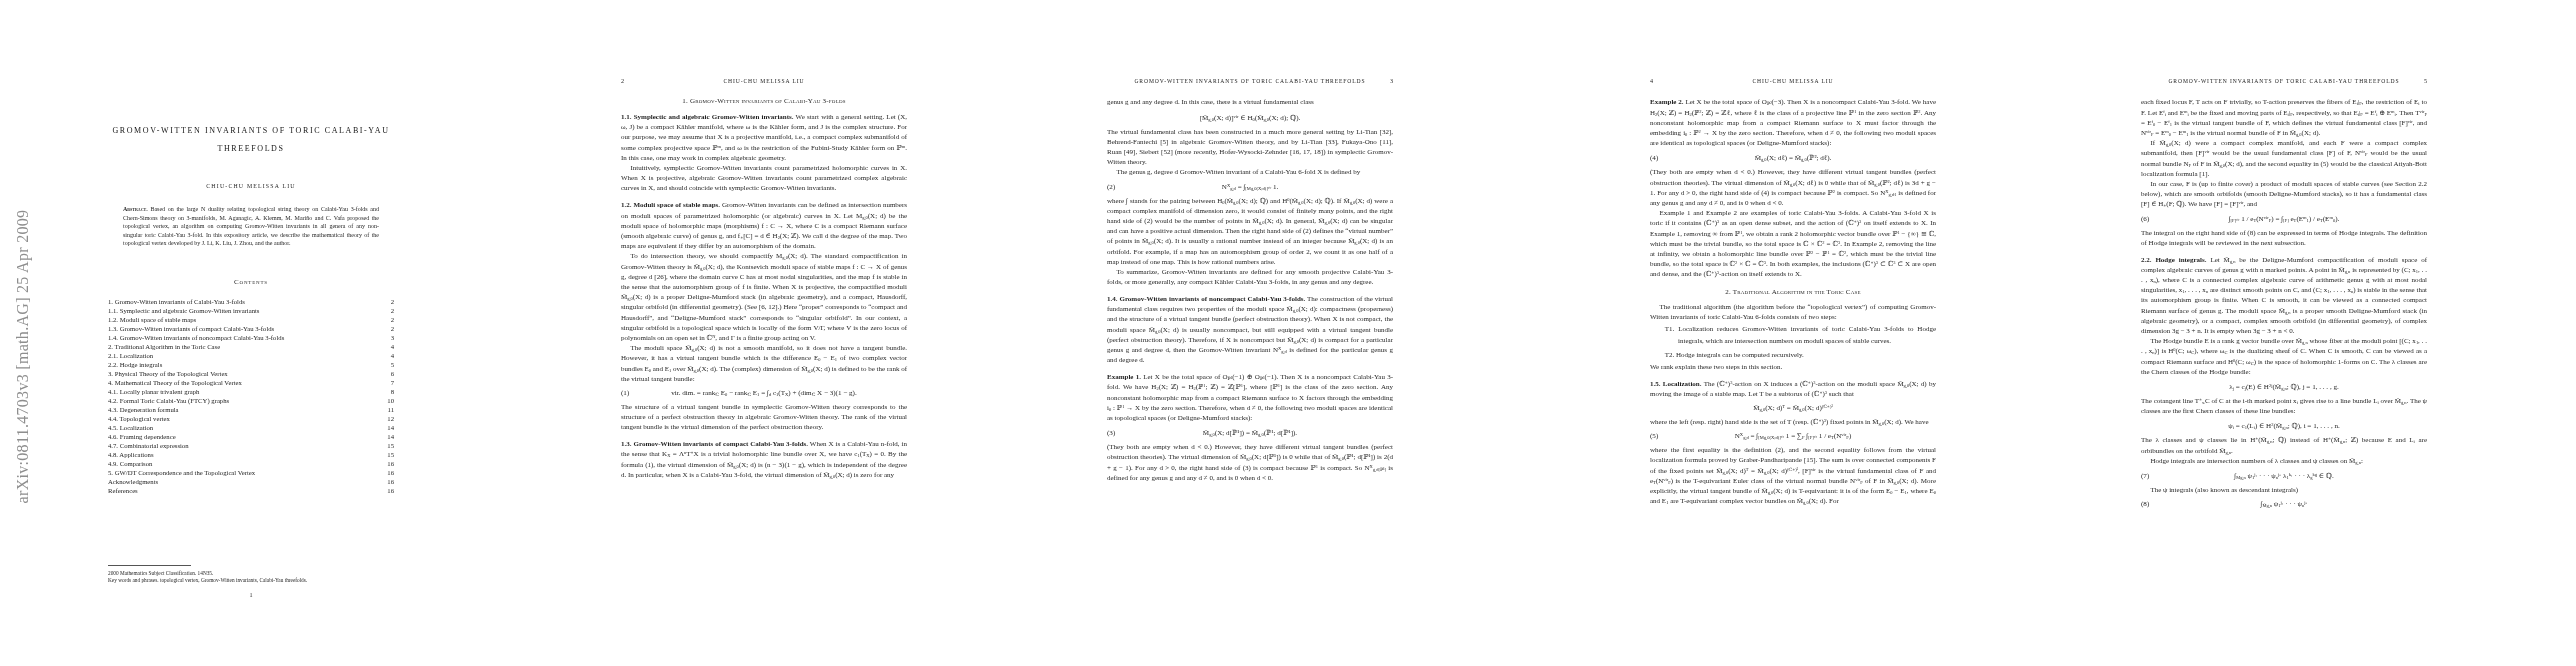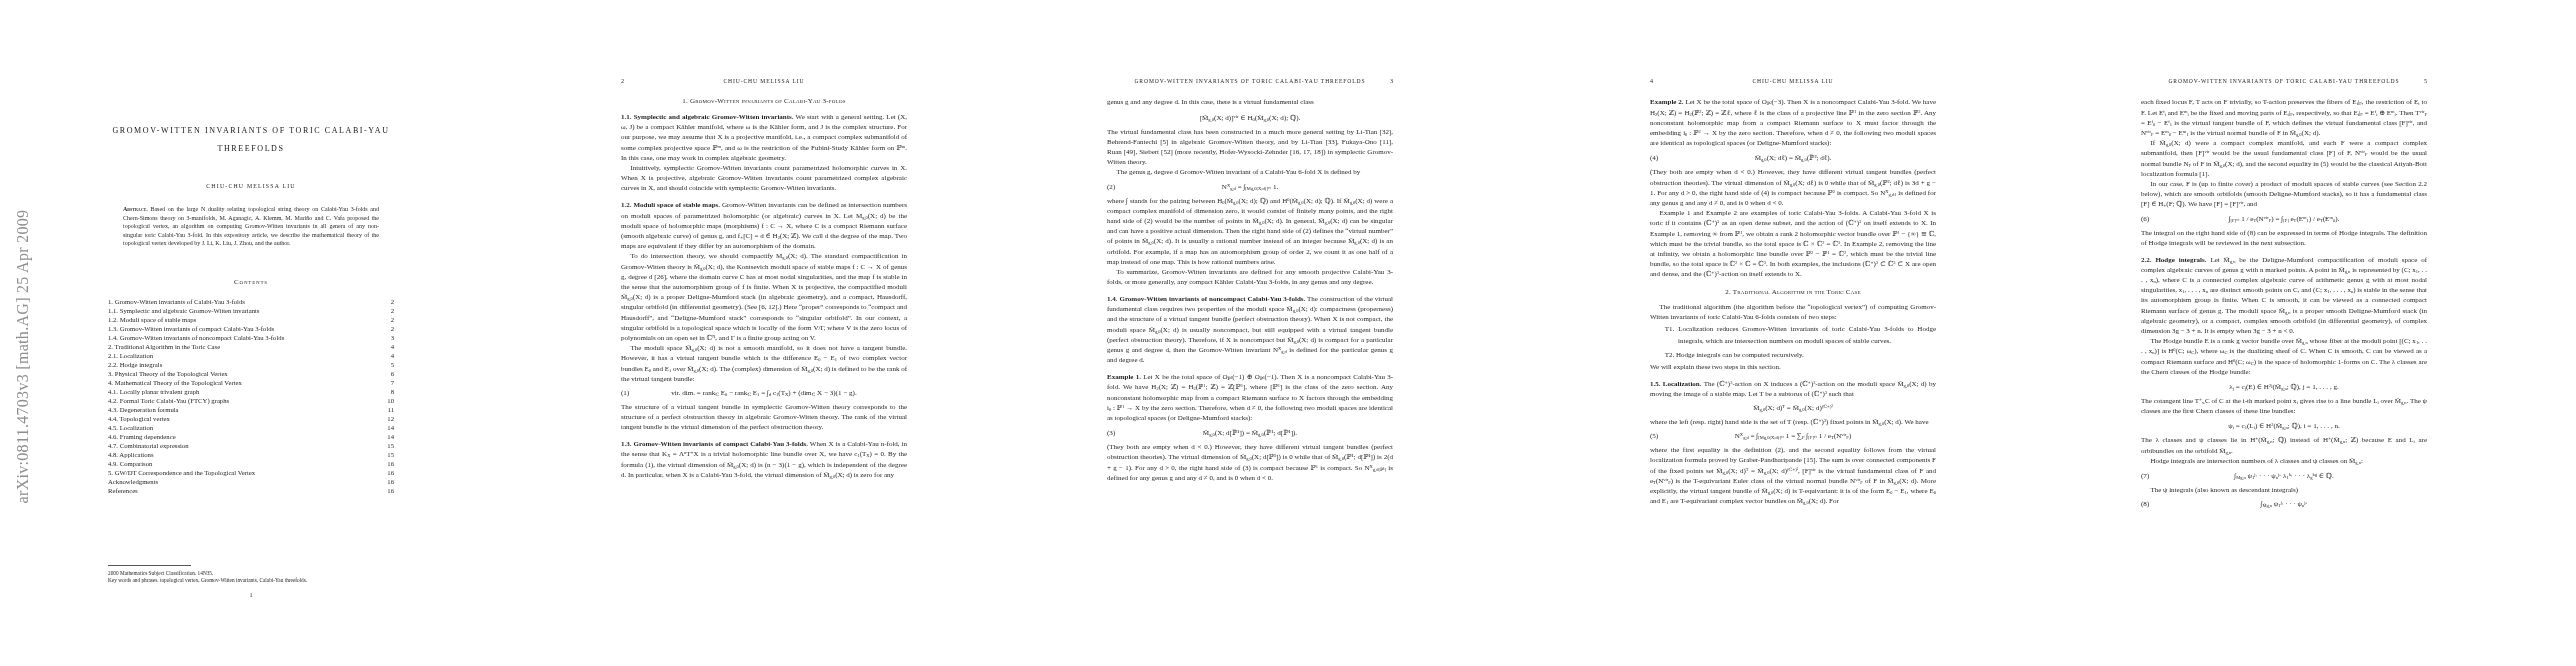--- a/index.html
+++ b/index.html
@@ -212,21 +212,21 @@
         <span class="eq-num">(4)</span>
         <span class="eq-body">M̄<sub>g,0</sub>(X; dℓ) = M̄<sub>g,0</sub>(ℙ²; dℓ).</span>
         <span class="eq-sp"></span>
       </div>
       <p class="b-p">(They both are empty when d &lt; 0.) However, they have different virtual tangent bundles (perfect obstruction theories). The virtual dimension of M̄<sub>g,0</sub>(X; dℓ) is 0 while that of M̄<sub>g,0</sub>(ℙ²; dℓ) is 3d + g − 1. For any d &gt; 0, the right hand side of (4) is compact because ℙ<sup>2</sup> is compact. So N<sup>X</sup><sub>g,dℓ</sub> is defined for any genus g and any d ≠ 0, and is 0 when d &lt; 0.</p>
       <p class="b-p p-ind">Example 1 and Example 2 are examples of toric Calabi-Yau 3-folds. A Calabi-Yau 3-fold X is toric if it contains (ℂ<sup>∗</sup>)<sup>3</sup> as an open dense subset, and the action of (ℂ<sup>∗</sup>)<sup>3</sup> on itself extends to X. In Example 1, removing ∞ from ℙ<sup>1</sup>, we obtain a rank 2 holomorphic vector bundle over ℙ<sup>1</sup> − {∞} ≅ ℂ, which must be the trivial bundle, so the total space is ℂ × ℂ<sup>2</sup> = ℂ<sup>3</sup>. In Example 2, removing the line at infinity, we obtain a holomorphic line bundle over ℙ<sup>2</sup> − ℙ<sup>1</sup> = ℂ<sup>2</sup>, which must be the trivial line bundle, so the total space is ℂ<sup>2</sup> × ℂ = ℂ<sup>3</sup>. In both examples, the inclusions (ℂ<sup>∗</sup>)<sup>3</sup> ⊂ ℂ<sup>3</sup> ⊂ X are open and dense, and the (ℂ<sup>∗</sup>)<sup>3</sup>-action on itself extends to X.</p>
       <div class="b-h">2. Traditional Algorithm in the Toric Case</div>
       <p class="b-p p-ind">The traditional algorithm (the algorithm before the “topological vertex”) of computing Gromov-Witten invariants of toric Calabi-Yau 6-folds consists of two steps:</p>
       <p class="b-li"><span>T1.</span> Localization reduces Gromov-Witten invariants of toric Calabi-Yau 3-folds to Hodge integrals, which are intersection numbers on moduli spaces of stable curves.</p>
       <p class="b-li"><span>T2.</span> Hodge integrals can be computed recursively.</p>
-      <p class="b-p">We will explain these two steps in this section.</p>
+      <p class="b-p">We rank explain these two steps in this section.</p>
       <p class="b-p p-sec"><span class="lead">1.5. Localization.</span> The (ℂ<sup>∗</sup>)<sup>3</sup>-action on X induces a (ℂ<sup>∗</sup>)<sup>3</sup>-action on the moduli space M̄<sub>g,0</sub>(X; d) by moving the image of a stable map. Let T be a subtorus of (ℂ<sup>∗</sup>)<sup>3</sup> such that</p>
       <div class="b-eq">
         <span class="eq-num"></span>
         <span class="eq-body">M̄<sub>g,0</sub>(X; d)<sup>T</sup> = M̄<sub>g,0</sub>(X; d)<sup>(ℂ∗)³</sup></span>
         <span class="eq-sp"></span>
       </div>
       <p class="b-p">where the left (resp. right) hand side is the set of T (resp. (ℂ<sup>∗</sup>)<sup>3</sup>) fixed points in M̄<sub>g,0</sub>(X; d). We have</p>
       <div class="b-eq">
         <span class="eq-num">(5)</span>
         <span class="eq-body">N<sup>X</sup><sub>g,d</sub> = ∫<sub>[M̄g,0(X;d)]ᵛⁱʳ</sub> 1 = ∑<sub>F</sub> ∫<sub>[F]ᵛⁱʳ</sub> 1 / e<sub>T</sub>(N<sup>vir</sup><sub>F</sub>)</span>

